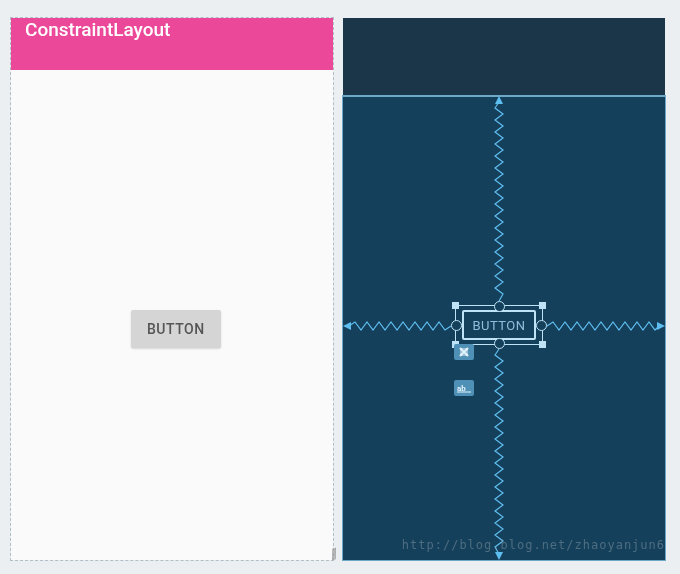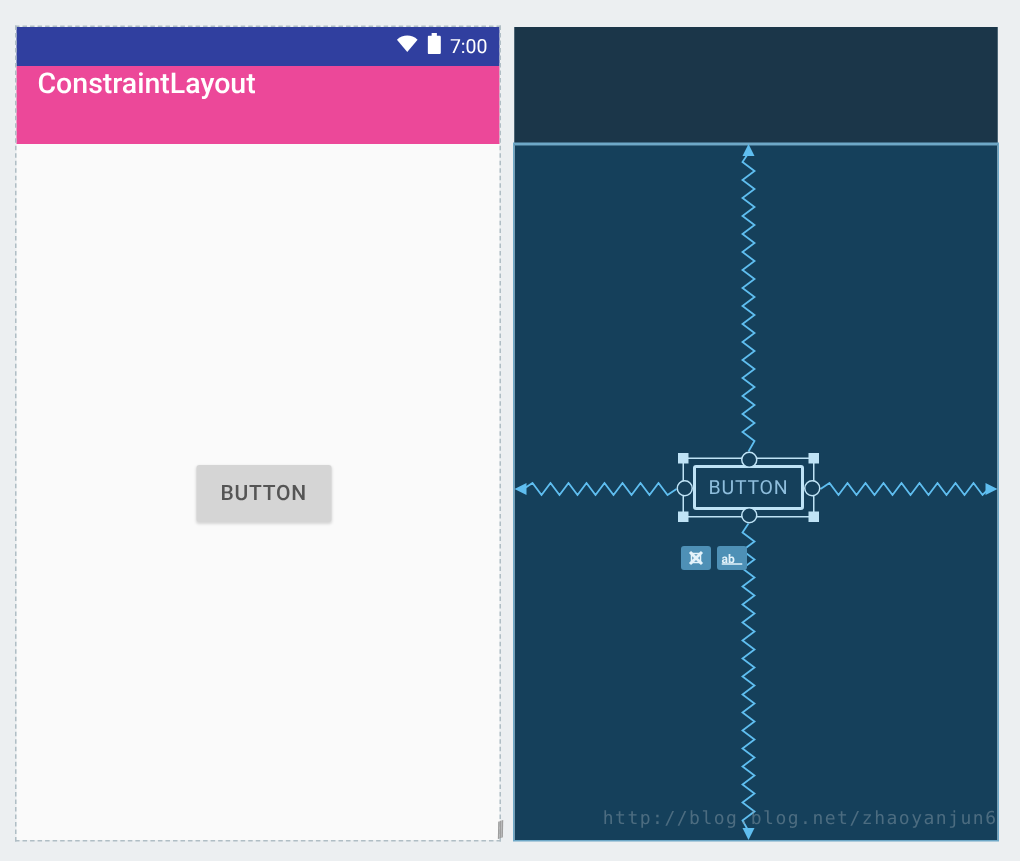--- a/index.html
+++ b/index.html
@@ -80,52 +80,39 @@
   .anchor-dot{
     position:absolute;width:9px;height:9px;border:1px solid #bfe3f6;border-radius:50%;
     background:#15405b;
   }
   .anchor-dot.t{left:50%;top:-5px;margin-left:-5px;}
   .anchor-dot.b{left:50%;bottom:-5px;margin-left:-5px;}
   .anchor-dot.l{left:-5px;top:50%;margin-top:-5px;}
   .anchor-dot.r{right:-5px;top:50%;margin-top:-5px;}
 
   .hint-chips{
-    position:absolute;left:111px;top:268px;display:flex;gap:4px;
+    position:absolute;left:111px;top:248px;display:flex;gap:20px;flex-direction:column;
   }
   .chip{
     width:20px;height:16px;background:#4e90b6;border-radius:2px;
     display:flex;align-items:center;justify-content:center;
   }
   .chip svg{display:block;}
 
   .watermark{
     position:absolute;right:0;bottom:8px;color:#8398a5;font-family:monospace;
     font-size:12px;opacity:.5;letter-spacing:1px;white-space:nowrap;
   }
 </style>
 </head>
 <body>
 
 <div class="editor">
 
   <div class="design-frame">
-    <div class="status-bar">
-      <span class="wifi-icon">
-        <svg width="15" height="12" viewBox="0 0 24 18">
-            <path d="M12 18L1 5c6-6 16-6 22 0L12 18z" fill="#fff"></path>
-          </svg>
-      </span>
-      <span class="battery-icon">
-        <svg width="9" height="14" viewBox="0 0 10 16">
-            <path d="M3 0h4v2h2c.6 0 1 .4 1 1v12c0 .6-.4 1-1 1H1c-.6 0-1-.4-1-1V3c0-.6.4-1 1-1h2V0z" fill="#fff"></path>
-          </svg>
-      </span>
-      <span>7:00</span>
-    </div>
     <div class="app-bar">
       <span>ConstraintLayout</span>
     </div>
     <div class="design-body">
       <div class="design-button">
         <span>BUTTON</span>
       </div>
     </div>
     <div class="design-resize">///</div>
   </div>

